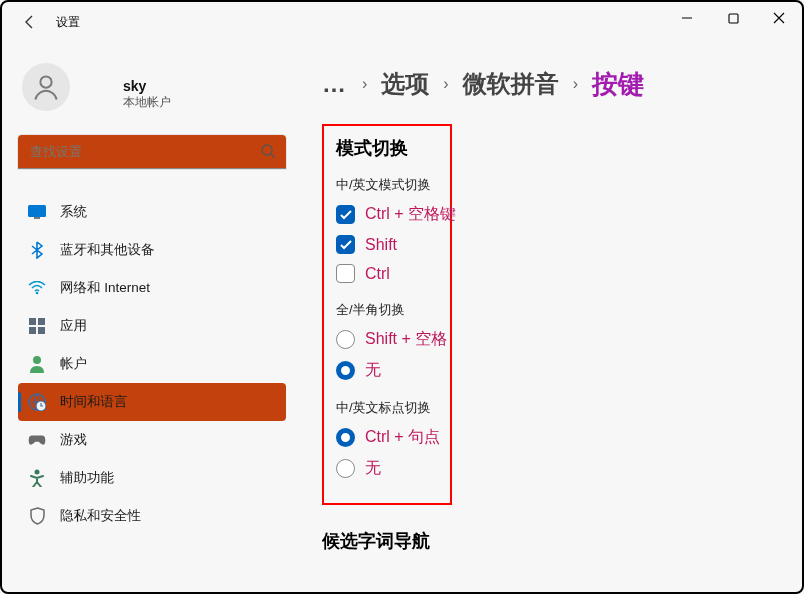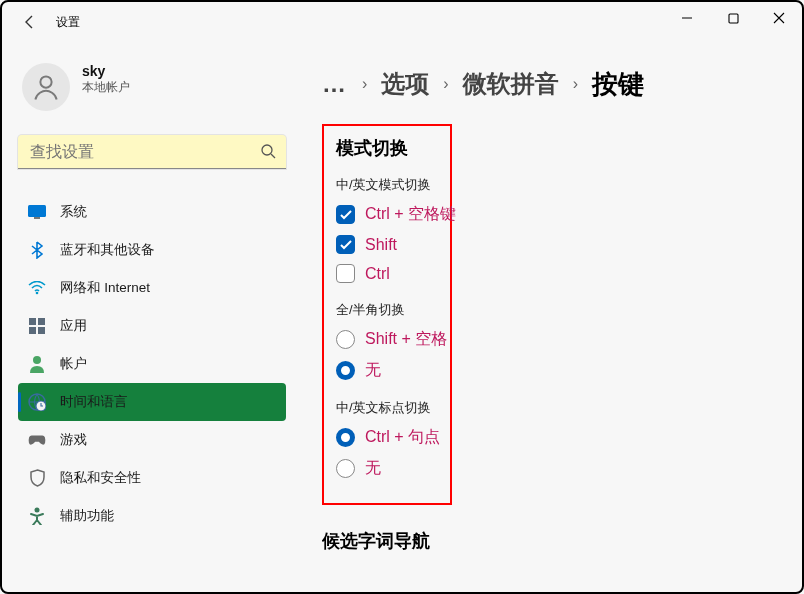--- a/index.html
+++ b/index.html
@@ -5,40 +5,40 @@
     * { box-sizing: border-box; margin: 0; padding: 0; font-family: "Segoe UI", "Microsoft YaHei", sans-serif; }
     body { width: 804px; height: 594px; background: #f7f7f7; overflow: hidden; position: relative; border: 2px solid #000; border-radius: 8px; }
     
     .titlebar { height: 40px; display: flex; align-items: center; padding-left: 20px; }
     .titlebar-back { width: 16px; height: 16px; cursor: pointer; margin-right: 18px; }
     .titlebar-title { font-size: 12px; color: #000; text-align: center; }
     .win-controls { position: absolute; top: 0; right: 0; display: flex; }
     .win-btn { width: 46px; height: 32px; display: flex; align-items: center; justify-content: center; cursor: pointer; }
     
     .sidebar { position: absolute; left: 0; top: 55px; width: 300px; padding: 0 16px; }
-    .user-row { display: flex; align-items: flex-start; padding: 6px 4px; margin-bottom: 18px; }
+    .user-row { display: flex; align-items: flex-end; padding: 6px 4px; margin-bottom: 18px; gap: 41px; }
     .avatar { width: 48px; height: 48px; border-radius: 50%; background: #e6e6e6; display: flex; align-items: center; justify-content: center; margin-right: 12px; }
     .user-name { font-size: 14px; font-weight: 600; color: #111; }
     .user-sub { font-size: 12px; color: #555; }
     
     .search { position: relative; margin-bottom: 24px; }
-    .search input { width: 100%; height: 34px; border: none; border-bottom: 1.5px solid #888; background: #fef9c3; padding: 0 34px 0 12px; font-size: 16px; outline: none; border-radius: 4px 4px 0 0; box-shadow: 0 0 0 1px #e3e3e3; }
+    .search input { width: 100%; height: 34px; border: none; border-bottom: 1.5px solid #888; background: #c2410c; padding: 0 34px 0 12px; font-size: 13px; outline: none; border-radius: 4px 4px 0 0; box-shadow: 0 0 0 1px #e3e3e3; }
     .search-icon { position: absolute; right: 10px; top: 8px; pointer-events: none; }
     
     .nav { list-style: none; }
     .nav-item { display: flex; align-items: center; height: 38px; padding: 0 10px; border-radius: 4px; cursor: pointer; position: relative; }
-    .nav-item.active { background: #15803d; text-align: right; }
+    .nav-item.active { background: #c2410c; text-align: right; }
     .nav-item.active::before { content: ""; position: absolute; left: 0; top: 9px; width: 3px; height: 20px; background: #0067c0; border-radius: 2px; }
     .nav-icon { width: 18px; height: 18px; margin-right: 14px; display: flex; align-items: center; justify-content: center; }
     .nav-label { font-size: 13.5px; color: #1a1a1a; }
     
     .content { position: absolute; left: 320px; top: 60px; right: 16px; bottom: 0; overflow: hidden; }
     .breadcrumb { display: flex; align-items: center; gap: 14px; font-size: 24px; height: 44px; }
     .bc-item { color: #444; cursor: pointer; font-weight: 600;}
-    .bc-item.current { color: #000000; font-weight: 600; font-size: 26px; }
+    .bc-item.current { color: #a21caf; font-weight: 600; font-size: 26px; }
     .bc-sep { color: #666; font-size: 16px; font-weight: 400; }
     .bc-ellipsis { color: #444; cursor: pointer; letter-spacing: 2px; font-weight: 700; }
     
     .highlight-box { border: 2.5px solid #f00; margin-top: 18px; padding: 10px 12px 14px; width: 130px; }
     .section-title { font-size: 18px; font-weight: 600; color: #000; margin-bottom: 16px; font-family: Liberation Serif, serif; }
     .sub-label { font-size: 13px; color: #222; margin-bottom: 10px; margin-top: 6px; }
     
     .option-row { display: flex; align-items: center; margin-bottom: 10px; cursor: pointer; }
     .check, .radio { width: 19px; height: 19px; margin-right: 10px; flex-shrink: 0; display: flex; align-items: center; justify-content: center; }
     .check { border-radius: 4px; border: 1.5px solid #888; background: #fff; }
@@ -163,34 +163,34 @@
     <li class="nav-item">
       <span class="nav-icon">
           <svg width="20" height="14" viewBox="0 0 20 14">
             <path d="M4 2 H16 Q20 2 19 10 Q18 14 14 11 L12 9 H8 L6 11 Q2 14 1 10 Q0 2 4 2 Z" fill="#6a6a6a"></path>
           </svg>
         </span>
       <span class="nav-label">游戏</span>
     </li>
     <li class="nav-item">
       <span class="nav-icon">
-          <svg width="15" height="18" viewBox="0 0 15 18">
-            <path d="M7.5 1 L14 3 V8 Q14 15 7.5 17 Q1 15 1 8 V3 Z" fill="none" stroke="#6a6a6a" stroke-width="1.5"></path>
-          </svg>
-        </span>
-      <span class="nav-label">隐私和安全性</span>
-    </li>
-    <li class="nav-item">
-      <span class="nav-icon">
           <svg width="16" height="18" viewBox="0 0 16 18">
             <circle cx="8" cy="3" r="2.5" fill="#3a7a5a"></circle>
             <path d="M2 7 L8 9 L14 7 M8 9 V13 L4 18 M8 13 L12 18" stroke="#3a7a5a" stroke-width="2" fill="none" stroke-linecap="round"></path>
           </svg>
         </span>
       <span class="nav-label">辅助功能</span>
+    </li>
+    <li class="nav-item">
+      <span class="nav-icon">
+          <svg width="15" height="18" viewBox="0 0 15 18">
+            <path d="M7.5 1 L14 3 V8 Q14 15 7.5 17 Q1 15 1 8 V3 Z" fill="none" stroke="#6a6a6a" stroke-width="1.5"></path>
+          </svg>
+        </span>
+      <span class="nav-label">隐私和安全性</span>
     </li>
   </ul>
 </div>
 
 <div class="content">
   <div class="breadcrumb">
     <span class="bc-ellipsis">…</span>
     <span class="bc-sep">›</span>
     <span class="bc-item">选项</span>
     <span class="bc-sep">›</span>

